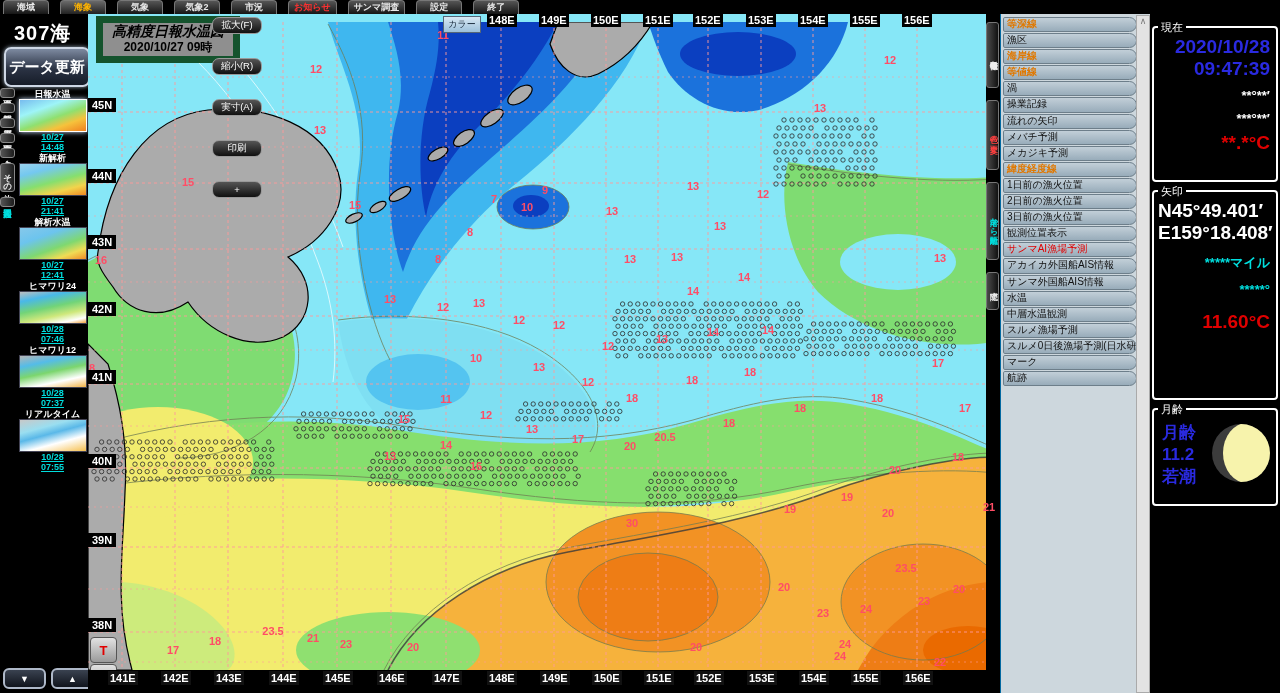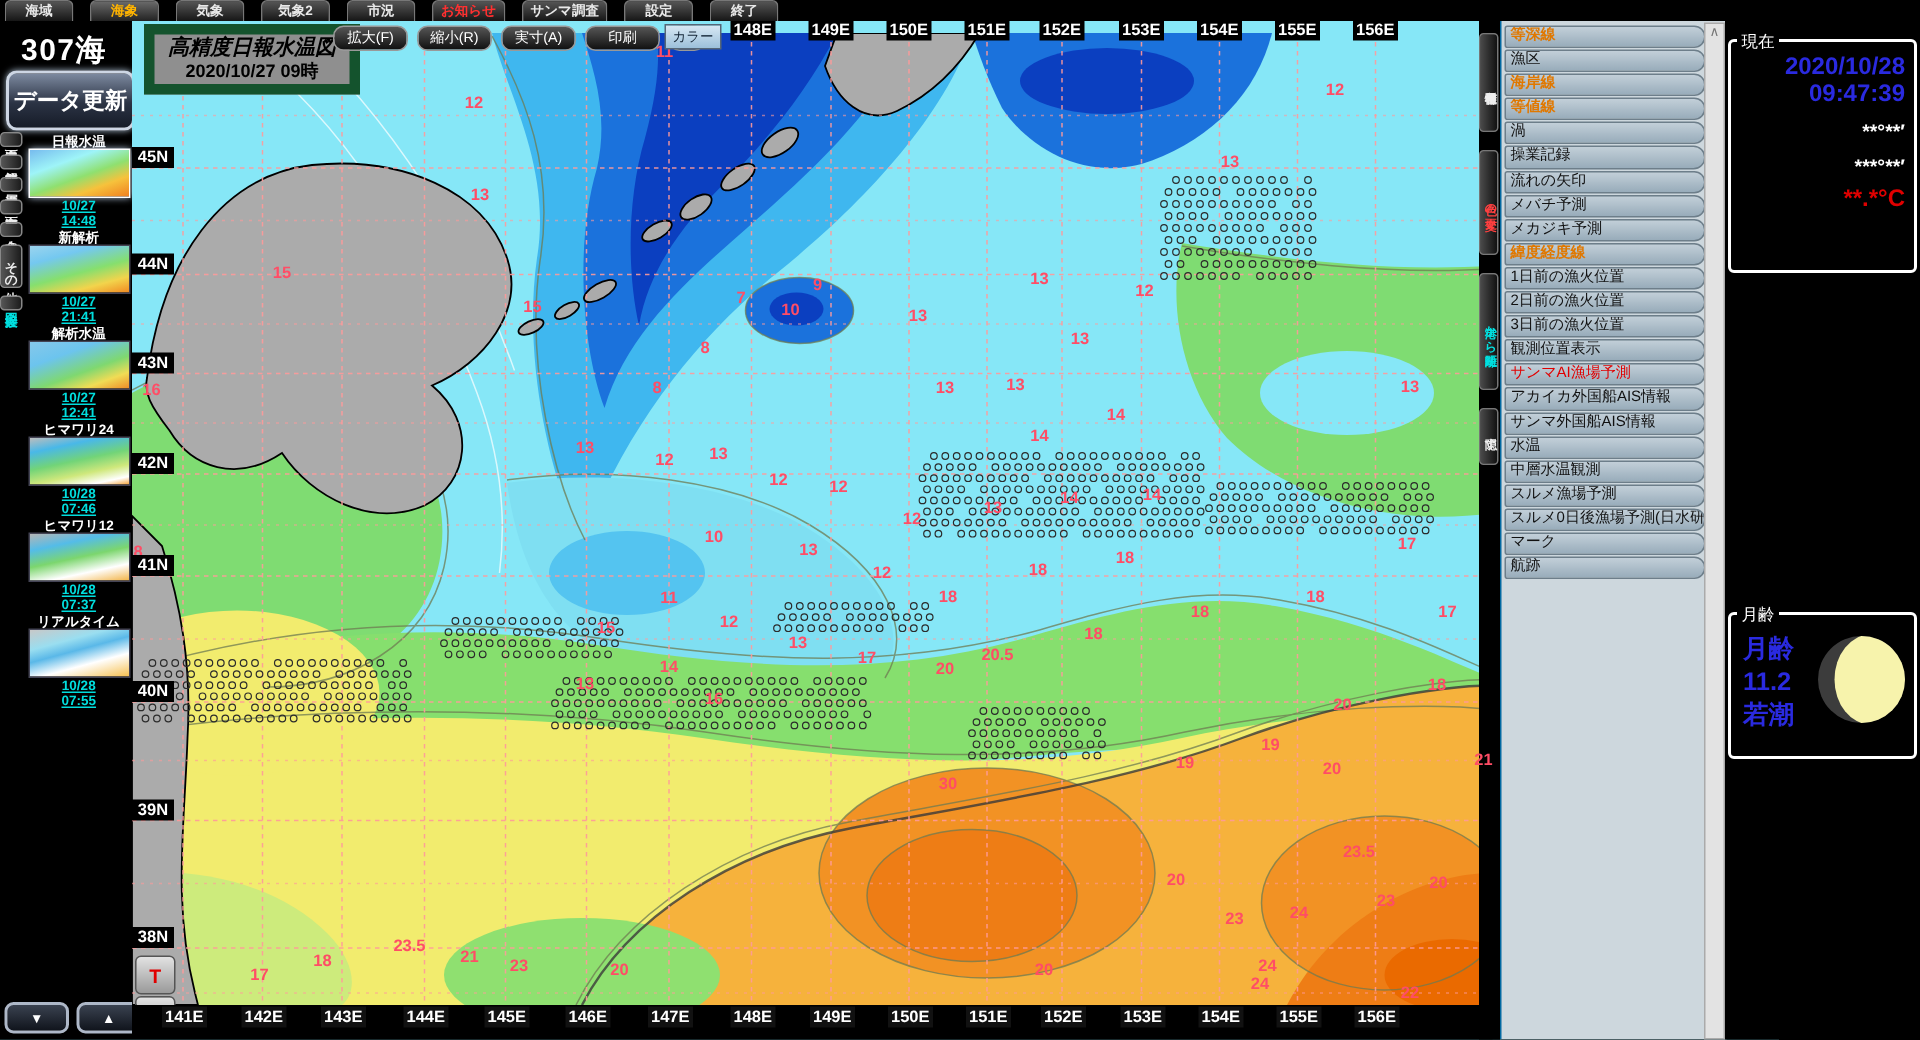--- a/index.html
+++ b/index.html
@@ -65,21 +65,21 @@
        padding-left:3px;color:#111;white-space:nowrap;overflow:hidden;cursor:pointer;}
   .mItem.orange{color:#e07800;font-weight:bold;}
   .mItem.red{color:#e00000;}
   #menuScroll{position:absolute;right:1px;top:1px;width:12px;height:676px;background:#e3e3e3;border:1px solid #aaa;}
   #menuScroll .caret{color:#777;font-size:9px;text-align:center;line-height:10px;}
   
   #info{left:1150px;top:14px;width:133px;height:679px;background:#000;}
   .fset{position:absolute;left:2px;width:122px;border:2px solid #fff;border-radius:4px;background:#000;}
   .legend{position:absolute;top:-8px;left:4px;background:#000;color:#fff;font-size:11px;padding:0 3px;}
   .blue{color:#2a2ae0;} .red{color:#e00000;} .cyanTx{color:#00e0e0;} .white{color:#fff;}
-  .big{font-size:16px;font-weight:bold;} .mid{font-size:13px;font-weight:bold;}
+  .big{font-size:19px;font-weight:bold;} .mid{font-size:13px;font-weight:bold;}
   .line{text-align:right;padding-right:6px;}
   #moonBox .moon{position:absolute;right:6px;top:14px;width:58px;height:58px;border-radius:50%;
        background:#3c3c3c;overflow:hidden;}
   #moonBox .moon::after{content:'';position:absolute;left:11px;top:-1px;width:48px;height:60px;
        border-radius:50%;background:#f7f3ac;}
   #moonTxt{position:absolute;left:8px;top:12px;font-size:17px;font-weight:bold;line-height:22px;color:#2a2ae0;}
 </style>
 </head>
 <body>
 
@@ -1147,21 +1147,21 @@
     </div>
   <div class="mapBtn" style="top:623px;">T</div>
   <div class="mapBtn" style="top:650px;">始</div>
 </div>
 
 <div class="abs" style="left:96px;top:16px;width:130px;height:33px;background:#8f8f8f;border:7px solid #14532d;
      text-align:center;z-index:9;">
   <div style="font-size:14px;font-weight:bold;font-style:italic;color:#000;line-height:17px;">高精度日報水温図</div>
   <div style="font-size:12px;font-weight:bold;color:#000;line-height:14px;">2020/10/27 09時</div>
 </div>
-<div id="toolBtns" class="abs" style="left:222px;top:17px;display:flex;gap:6px;z-index:9;">
+<div id="toolBtns" class="abs" style="left:212px;top:17px;display:flex;gap:24px;z-index:9;flex-direction:column;">
     <div style="height: 15px; min-width: 40px; padding: 0px 4px; background: linear-gradient(rgb(85, 85, 85), rgb(16, 16, 16)); border: 1px solid rgb(153, 153, 153); border-radius: 7px; color: rgb(255, 255, 255); font-size: 9.5px; display: flex; align-items: center; justify-content: center; cursor: pointer;">拡大(F)</div>
     <div style="height: 15px; min-width: 40px; padding: 0px 4px; background: linear-gradient(rgb(85, 85, 85), rgb(16, 16, 16)); border: 1px solid rgb(153, 153, 153); border-radius: 7px; color: rgb(255, 255, 255); font-size: 9.5px; display: flex; align-items: center; justify-content: center; cursor: pointer;">縮小(R)</div>
     <div style="height: 15px; min-width: 40px; padding: 0px 4px; background: linear-gradient(rgb(85, 85, 85), rgb(16, 16, 16)); border: 1px solid rgb(153, 153, 153); border-radius: 7px; color: rgb(255, 255, 255); font-size: 9.5px; display: flex; align-items: center; justify-content: center; cursor: pointer;">実寸(A)</div>
     <div style="height: 15px; min-width: 40px; padding: 0px 4px; background: linear-gradient(rgb(85, 85, 85), rgb(16, 16, 16)); border: 1px solid rgb(153, 153, 153); border-radius: 7px; color: rgb(255, 255, 255); font-size: 9.5px; display: flex; align-items: center; justify-content: center; cursor: pointer;">印刷</div>
     <div style="height: 15px; min-width: 14px; padding: 0px 4px; background: linear-gradient(rgb(85, 85, 85), rgb(16, 16, 16)); border: 1px solid rgb(153, 153, 153); border-radius: 7px; color: rgb(255, 255, 255); font-size: 9.5px; display: flex; align-items: center; justify-content: center; cursor: pointer;">+</div>
   </div>
 <div class="abs" style="left:443px;top:16px;width:36px;height:15px;background:linear-gradient(#d8e8f4,#9cc0da);
      border:1px solid #567;font-size:9px;color:#123;display:flex;align-items:center;justify-content:center;z-index:9;">カラー</div>
 
 <div id="bottomAxis" class="abs">
@@ -1223,20 +1223,28 @@
 
 <div id="info" class="abs">
   <div class="fset" style="top:12px;height:152px;" id="nowBox">
     <div class="legend">現在</div>
     <div class="line blue big" style="margin-top:8px;">2020/10/28</div>
     <div class="line blue big">09:47:39</div>
     <div class="line white mid" style="margin-top:8px;">**°**′</div>
     <div class="line white mid" style="margin-top:8px;">***°**′</div>
     <div class="line red big" style="margin-top:6px;">**.*°C</div>
   </div>
+  <div class="fset" style="top:176px;height:206px;" id="arrowBox">
+    <div class="legend">矢印</div>
+    <div class="line white big" style="margin-top:8px;text-align:left;padding-left:4px;">N45°49.401′</div>
+    <div class="line white big" style="text-align:left;padding-left:4px;">E159°18.408′</div>
+    <div class="line cyanTx mid" style="margin-top:10px;">*****マイル</div>
+    <div class="line cyanTx mid" style="margin-top:10px;">*****°</div>
+    <div class="line red big" style="margin-top:14px;">11.60°C</div>
+  </div>
   <div class="fset" style="top:394px;height:94px;" id="moonBox">
     <div class="legend">月齢</div>
     <div id="moonTxt">
       <div>月齢</div>
       <div>11.2</div>
       <div>若潮</div>
     </div>
     <div class="moon"></div>
   </div>
 </div>

